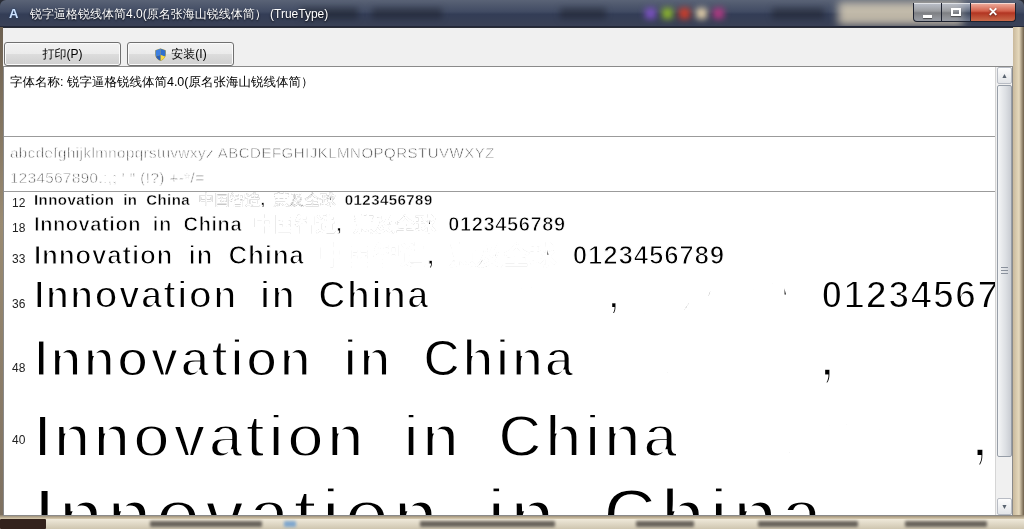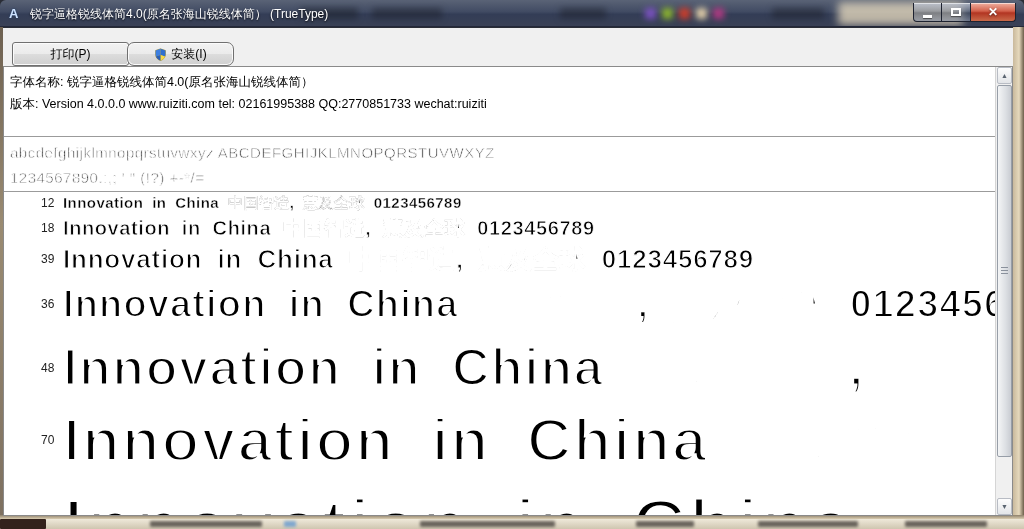--- a/index.html
+++ b/index.html
@@ -39,38 +39,38 @@
     background:linear-gradient(to right,#c9b99c,#e6d9bd 55%,#6b5d49); }
   .edge-bottom { position:absolute; left:0; top:515px; width:1024px; height:4px;
     background:linear-gradient(to bottom,#8d7f69,#d9ccb0); }
 
   
   .toolbar { position:absolute; left:3px; top:28px; width:1010px; height:38px; background:#f0f0f0; }
   .btn { position:absolute; top:14px; height:24px; border:1px solid #707070; border-radius:3px;
     background:linear-gradient(to bottom,#f2f2f2 0%,#ebebeb 50%,#dddddd 50%,#cfcfcf 100%);
     font-size:12px; color:#000; display:flex; align-items:center; justify-content:center;
     gap:4px; cursor:default; box-shadow:inset 0 0 0 1px #fbfbfb; }
-  .btn-print { left:9px; width:117px; }
-  .btn-install { left:124px; width:107px;border-radius:7px; }
+  .btn-print { left:1px; width:117px; }
+  .btn-install { left:124px; width:107px; }
   .shield { width:13px; height:13px; display:inline-block; }
 
   
   .contentbox { position:absolute; left:3px; top:66px; width:1010px; height:450px;
     border:1px solid #8a8a8a; background:#fff; overflow:hidden; }
   .info { position:absolute; left:0; top:0; width:991px; padding:4px 0 0 6px;
     font-size:12.5px; color:#000; line-height:22px; white-space:nowrap; overflow:hidden; }
   .sep { position:absolute; left:0; width:991px; height:0; border-top:1px solid #9b9b9b; }
   .sep1 { top:69px; } .sep2 { top:124px; }
 
   .thin { color:#000; -webkit-text-stroke:.8px #fff; letter-spacing:.5px; }
   .charsamples { position:absolute; left:6px; top:73px; width:985px; height:50px;
     font-size:15px; line-height:25px; white-space:nowrap; overflow:hidden; }
 
   .rows { position:absolute; left:0; top:125px; width:991px; height:325px; overflow:hidden; }
-  .prow { display:flex; align-items:center; overflow:hidden; white-space:nowrap;margin-left:29px; }
+  .prow { display:flex; align-items:flex-start; overflow:hidden; white-space:nowrap; }
   .pt { flex:none; width:30px; padding-left:8px; font-size:12px; color:#222;
     align-self:center; -webkit-text-stroke:0; letter-spacing:0; }
   .ptext { white-space:nowrap; overflow:hidden; word-spacing:.28em; letter-spacing:.03em;
     line-height:1.02;font-weight:bold; }
   .r1 { height:22px; } .r1 .ptext { font-size:15px;  -webkit-text-stroke:.4px #fff; }
   .r2 { height:28px; } .r2 .ptext { font-size:20px;  -webkit-text-stroke:.8px #fff; }
   .r3 { height:34px; } .r3 .ptext { font-size:26px;  -webkit-text-stroke:1.2px #fff; }
   .r4 { height:56px; } .r4 .ptext { font-size:38px;  -webkit-text-stroke:2px #fff; }
   .r5 { height:72px; } .r5 .ptext { font-size:52px;  -webkit-text-stroke:3px #fff; }
   .r6 { height:72px; } .r6 .ptext { font-size:62px;  -webkit-text-stroke:3.8px #fff; }
@@ -153,53 +153,52 @@
           <path d="M8 8.5 L13.5 10.5 C12.6 13 10.3 14.7 8 15.5 Z" fill="#f6d94a"></path>
           <path d="M8 8.5 L2.5 10.5 C3.4 13 5.7 14.7 8 15.5 Z" fill="#2a5fb8"></path>
         </svg>
         <span>安装(I)</span>
       </button>
     </div>
 
     <div class="contentbox">
       <div class="info">
         <div>字体名称: 锐字逼格锐线体简4.0(原名张海山锐线体简）</div>
-        <div>版本: Version 4.0.0.0  www.ruiziti.com tel: 02161995388 QQ:2770851733  wechat:ruiziti</div>
       </div>
       <div class="sep sep1"></div>
 
       <div class="charsamples thin">
         <div>abcdefghijklmnopqrstuvwxyz  ABCDEFGHIJKLMNOPQRSTUVWXYZ</div>
         <div>1234567890.:,;  ' "  (!?)  +-*/=</div>
       </div>
       <div class="sep sep2"></div>
 
       <div class="rows">
         <div class="prow r1">
           <span class="pt">12</span>
           <span class="ptext thin">Innovation in China 中国智造, 慧及全球 0123456789</span>
         </div>
         <div class="prow r2">
           <span class="pt">18</span>
           <span class="ptext thin">Innovation in China 中国智造, 慧及全球 0123456789</span>
         </div>
         <div class="prow r3">
-          <span class="pt">39</span>
+          <span class="pt">33</span>
           <span class="ptext thin">Innovation in China 中国智造, 慧及全球 0123456789</span>
         </div>
         <div class="prow r4">
           <span class="pt">36</span>
           <span class="ptext thin">Innovation in China 中国智造, 慧及全球 0123456789</span>
         </div>
         <div class="prow r5">
           <span class="pt">48</span>
           <span class="ptext thin">Innovation in China 中国智造, 慧及全球 0123456789</span>
         </div>
         <div class="prow r6">
-          <span class="pt">70</span>
+          <span class="pt">40</span>
           <span class="ptext thin">Innovation in China 中国智造, 慧及全球 0123456789</span>
         </div>
         <div class="prow r7">
           <span class="pt"></span>
           <span class="ptext thin">Innovation in China 中国智造, 慧及全球 0123456789</span>
         </div>
       </div>
 
       <div class="vscroll">
         <div class="sbtn up">

